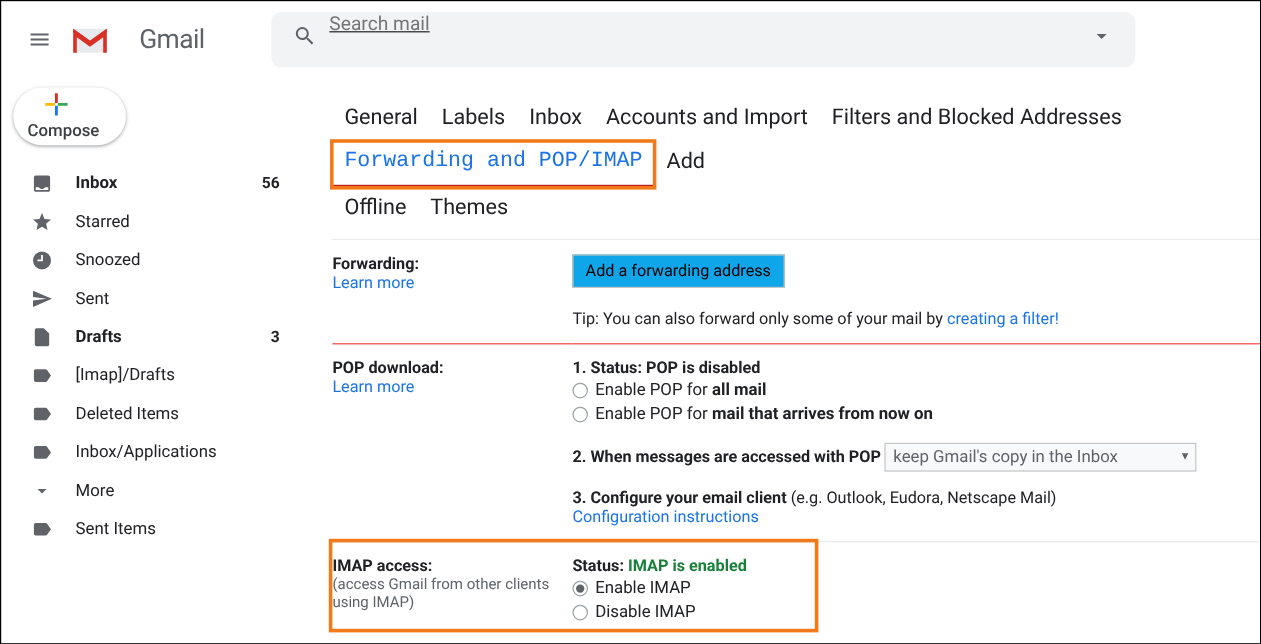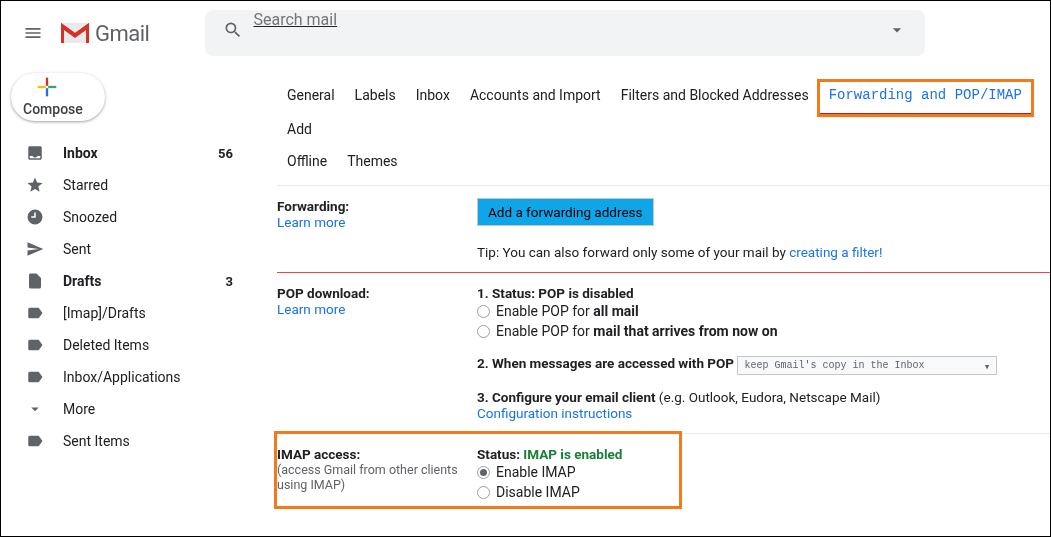--- a/index.html
+++ b/index.html
@@ -1,20 +1,20 @@
 <!DOCTYPE html>
 <html><head>
   <meta charset="utf-8">
   <style>
     * { margin: 0; padding: 0; box-sizing: border-box; font-family: 'Google Sans', Roboto, Arial, sans-serif; }
     body { width: 1051px; height: 537px; border: 1px solid #000; overflow: hidden; background: #fff; color: #202124; font-size: 14px; }
 
     .header { height: 64px; display: flex; align-items: center; padding: 0 8px; }
     .menu-btn { width: 48px; height: 48px; display: flex; align-items: center; justify-content: center; cursor: pointer; }
-    .logo { display: flex; align-items: center; margin-left: 2px; }
+    .logo { display: flex; align-items: flex-end; margin-left: 2px; gap: 21px; }
     .logo-text { font-size: 22px; color: #5f6368; margin-left: 4px; letter-spacing: -0.5px;}
     .search-bar { flex: 1; max-width: 720px; height: 46px; background: #f1f3f4; border-radius: 8px; margin-left: 56px; display: flex; align-items: flex-start; padding: 0 8px; text-decoration: underline; }
     .search-icon-wrap { width: 40px; height: 40px; display: flex; align-items: center; justify-content: center; }
     .search-input { flex: 1; border: none; background: transparent; font-size: 16px; color: #5f6368; outline: none; }
     .search-dropdown { width: 40px; height: 40px; display: flex; align-items: center; justify-content: center; cursor: pointer; }
 
     .body-wrap { display: flex; height: calc(100% - 64px); }
     .sidebar { width: 248px; padding-top: 8px; }
     .compose-btn { display: inline-flex; align-items: center; height: 48px; padding: 0 22px 0 12px; margin-left: 10px; border-radius: 24px; box-shadow: 0 1px 2px rgba(60,64,67,.3), 0 1px 3px 1px rgba(60,64,67,.15); cursor: pointer; background: #fff; flex-direction: column; }
     .compose-btn .plus { margin-right: 12px; }
@@ -24,41 +24,41 @@
     .nav-item { display: flex; align-items: center; height: 32px; padding-left: 24px; padding-right: 16px; cursor: pointer; border-radius: 0 16px 16px 0; color: #202124; }
     .nav-item .icon-slot { width: 20px; height: 20px; margin-right: 18px; display: flex; align-items: center; justify-content: center; color: #5f6368; }
     .nav-item .label { flex: 1; font-size: 14px; }
     .nav-item .count { font-size: 13px; color: #5f6368; }
     .nav-item.bold .label, .nav-item.bold .count { font-weight: 700; color: #202124; }
 
     .main { flex: 1; padding: 16px 0 0 28px; overflow: hidden; }
     .page-title { font-size: 22px; color: #202124; margin-bottom: 18px; }
 
     .tabs { display: flex; flex-wrap: wrap; gap: 0; margin-bottom: 6px; }
-    .tab { padding: 6px 10px 10px 10px; font-size: 14px; color: #202124; cursor: pointer; white-space: nowrap; }
+    .tab { padding: 6px 10px 10px 10px; font-size: 18px; color: #202124; cursor: pointer; white-space: nowrap; }
     .tab.active { color: #1a73e8; border-bottom: 2px solid #b91c1c; font-family: Liberation Mono, monospace; }
     .tab.highlighted { outline: 3px solid #f27a1a; outline-offset: -1px; }
 
     .section-table { width: 100%; border-collapse: collapse; margin-top: 6px; }
     .section-table td { vertical-align: top; padding: 12px 10px 12px 0; font-size: 13.5px; border-top: 1px solid #ef4444; }
     .section-table tr:first-child td { border-top: 1px solid #e8eaed; }
     .section-table td.left { width: 200px; }
     .section-table td.left .head { font-weight: 700; }
     .link { color: #1a73e8; text-decoration: none; cursor: pointer; }
 
     .btn { border: 1px solid #c4c7c5; background: #0ea5e9; padding: 5px 10px; font-size: 13.5px; cursor: pointer; }
 
     .radio-row { display: flex; align-items: center; gap: 6px; padding: 2px 0; font-size: 14px; }
     .radio { width: 13px; height: 13px; border: 1px solid #9aa0a6; border-radius: 50%; display: inline-flex; align-items: center; justify-content: center; }
     .radio.checked::after { content: ''; width: 7px; height: 7px; background: #5f6368; border-radius: 50%; }
 
     .bold { font-weight: 700; }
     .green { color: #188038; font-weight: 700; }
 
-    .select { border: 1px solid #c4c7c5; padding: 3px 24px 3px 6px; font-size: 10px; color: #5f6368; background: #f8f9fa; position: relative; display: inline-block; min-width: 260px; font-family: Liberation Mono, monospace; }
+    .select { border: 1px solid #c4c7c5; padding: 3px 24px 3px 6px; font-size: 14px; color: #5f6368; background: #f8f9fa; position: relative; display: inline-block; min-width: 260px; }
     .select::after { content: '▾'; position: absolute; right: 6px; top: 3px; color: #5f6368; font-size: 11px; }
 
     .highlight-box { outline: 3px solid #f27a1a; outline-offset: 0; }
     .row-imap-wrap { display: flex; }
   </style>
 </head>
 <body>
 
 <div class="header">
   <div class="menu-btn">

